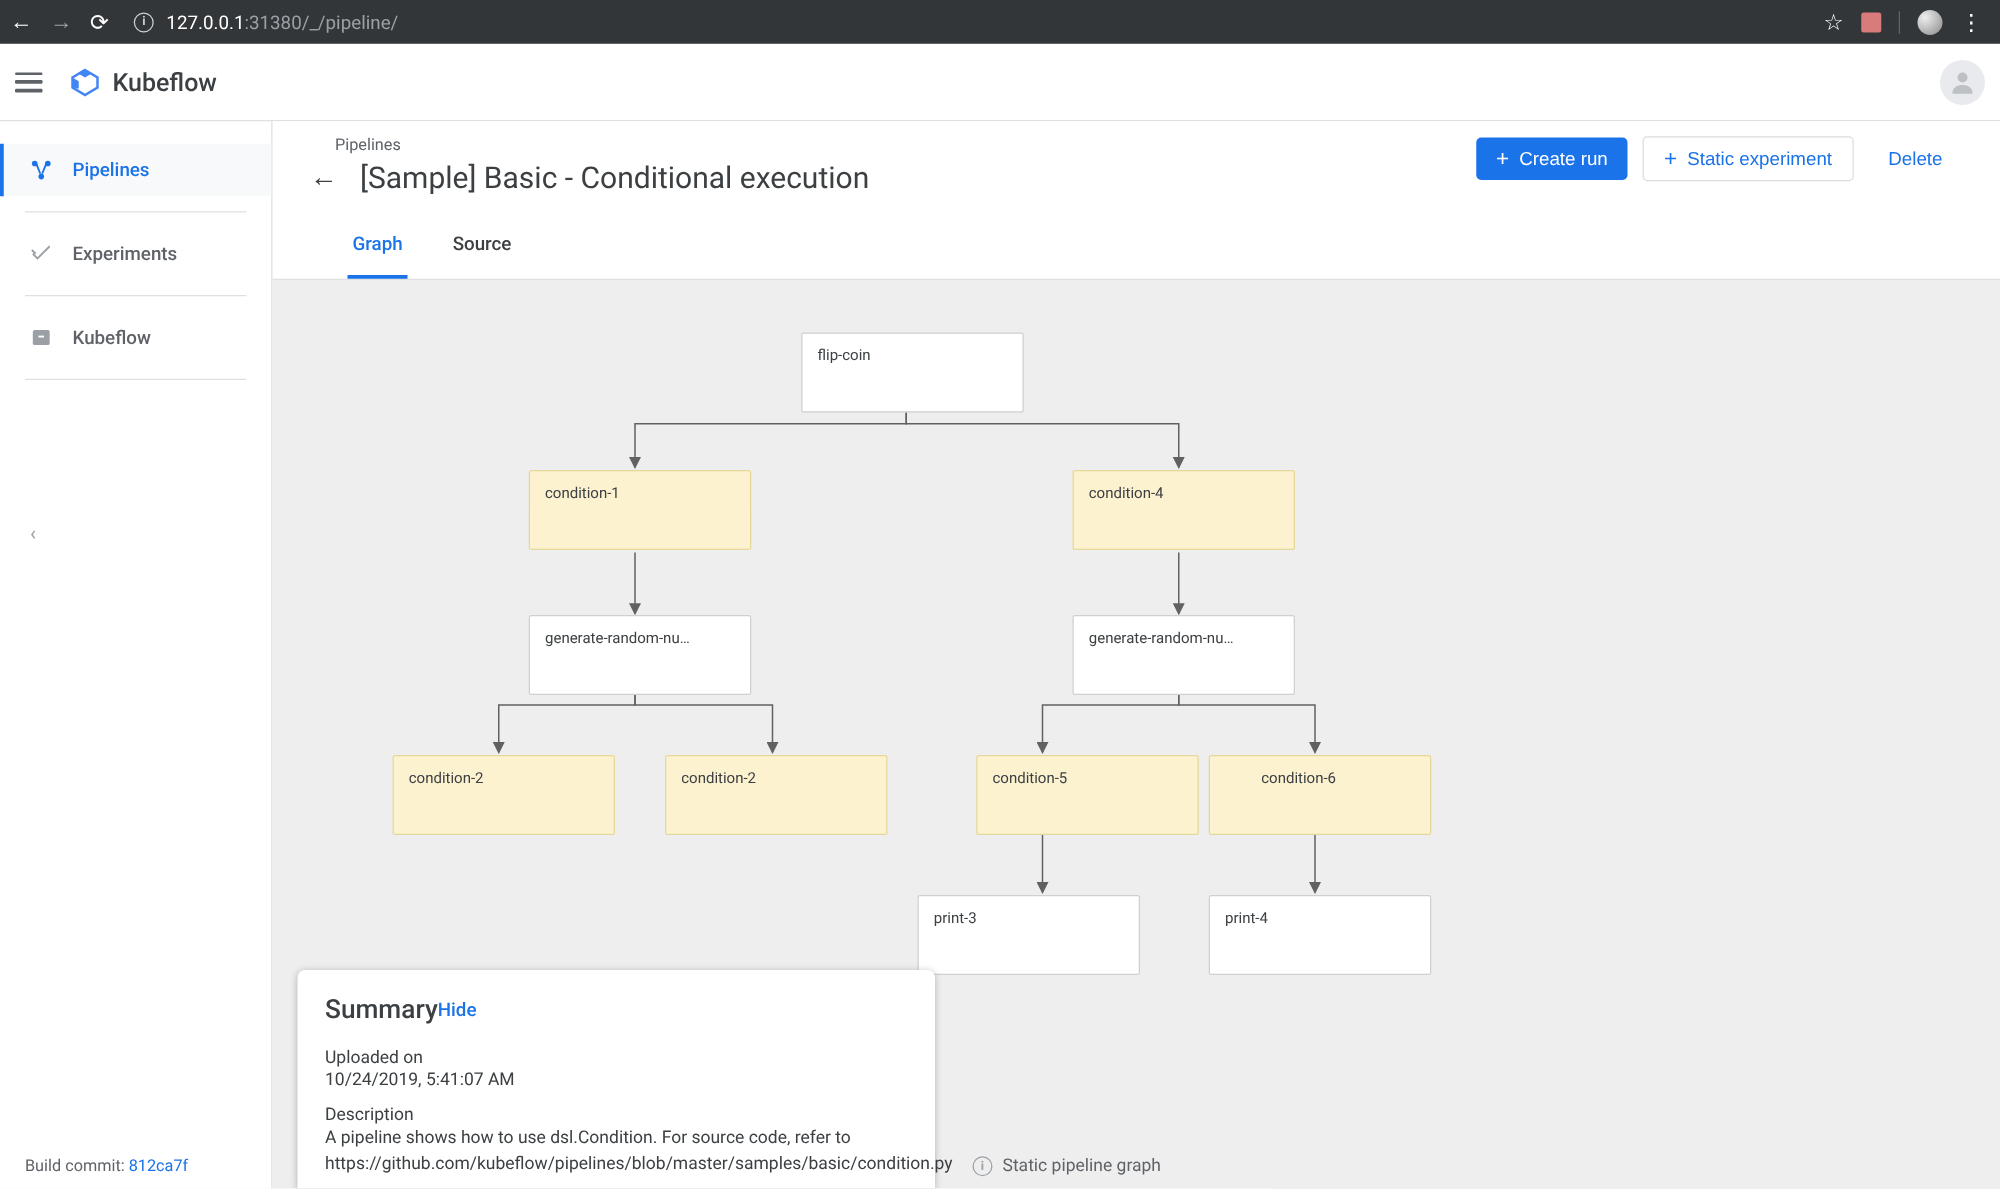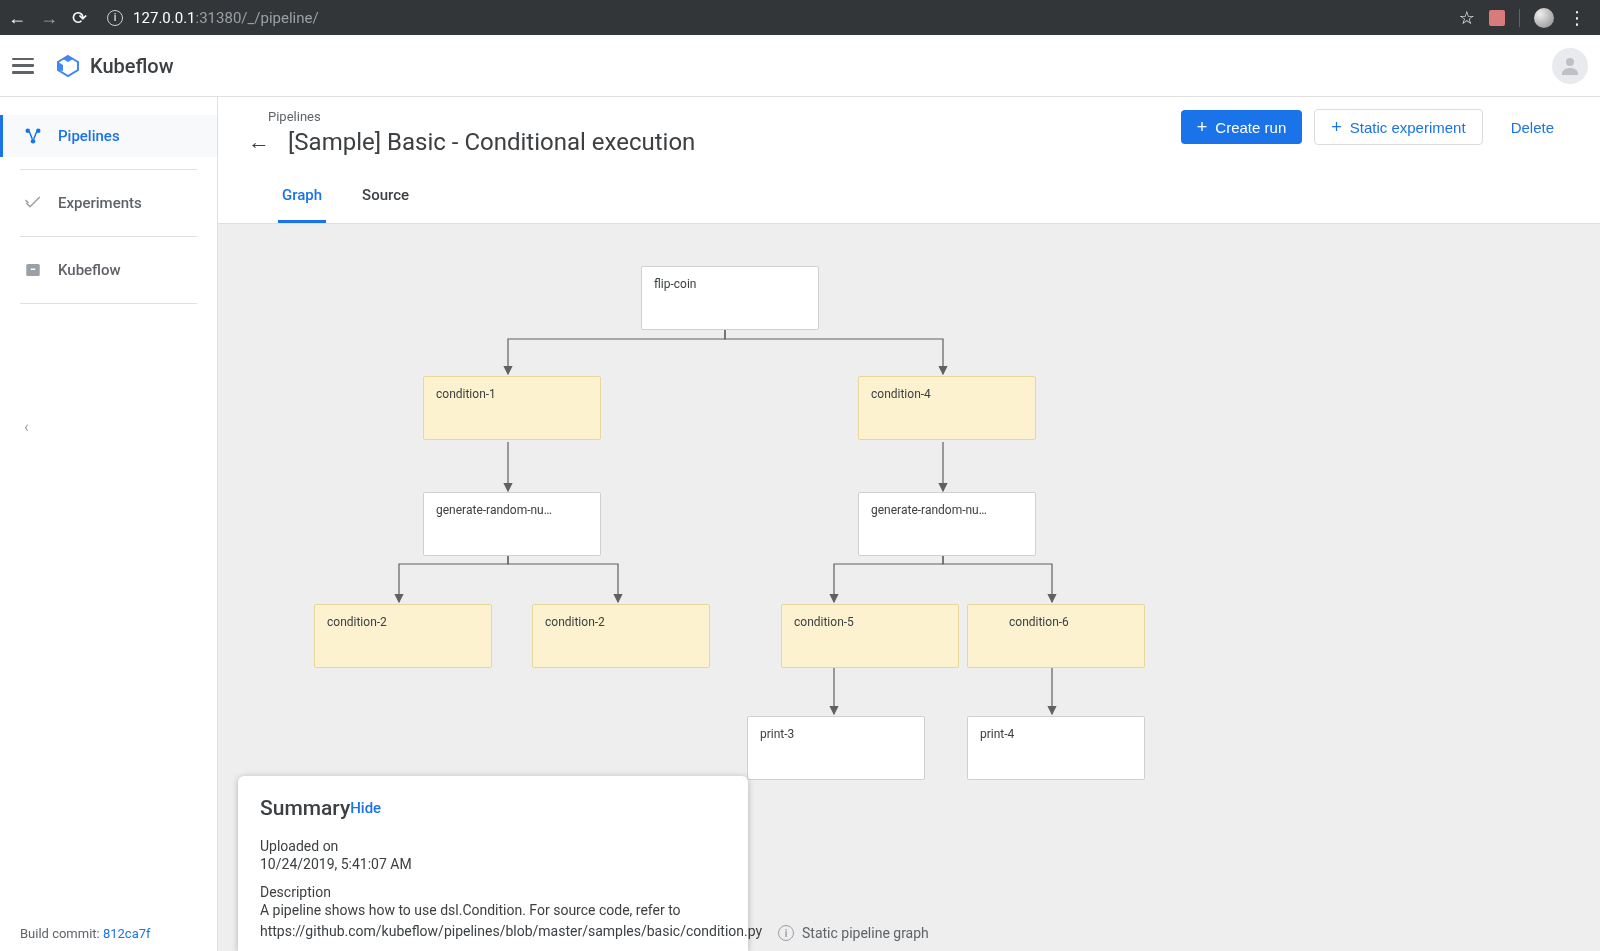--- a/index.html
+++ b/index.html
@@ -220,21 +220,21 @@
 
         <div class="node" style="left:423px; top:42px;">flip-coin</div>
         <div class="node cond" style="left:205px; top:152px;">condition-1</div>
         <div class="node cond" style="left:640px; top:152px;">condition-4</div>
         <div class="node" style="left:205px; top:268px;">generate-random-nu…</div>
         <div class="node" style="left:640px; top:268px;">generate-random-nu…</div>
         <div class="node cond" style="left:96px; top:380px;">condition-2</div>
         <div class="node cond" style="left:314px; top:380px;">condition-2</div>
         <div class="node cond" style="left:563px; top:380px;">condition-5</div>
         <div class="node cond" style="left:749px; top:380px;padding-left:41px;">condition-6</div>
-        <div class="node" style="left:529px; top:492px;">print-3</div>
+        <div class="node" style="left:516px; top:492px;">print-3</div>
         <div class="node" style="left:749px; top:492px;">print-4</div>
       </div>
 
       <div class="static-note">
         <span class="info-circ">i</span>
         <span>Static pipeline graph</span>
       </div>
 
       <div class="summary-panel">
         <div class="summary-head">

